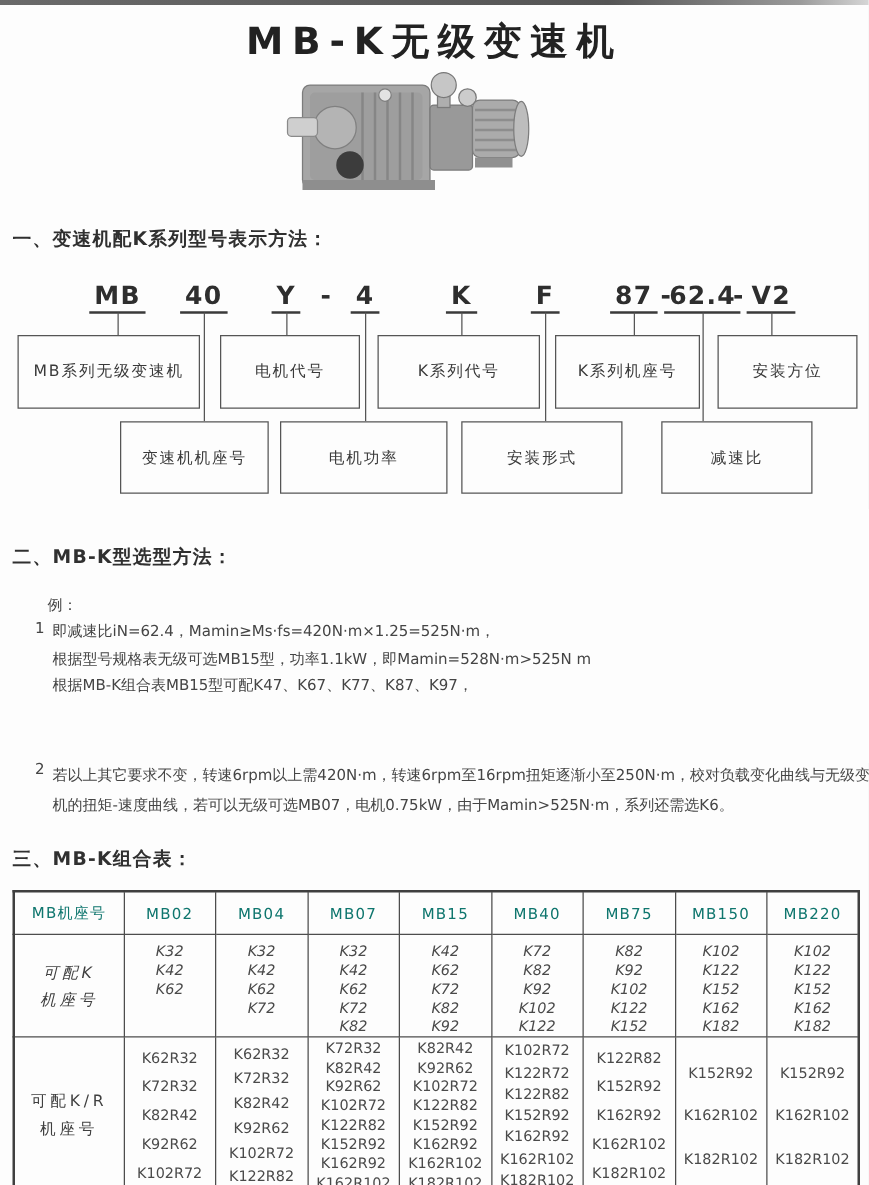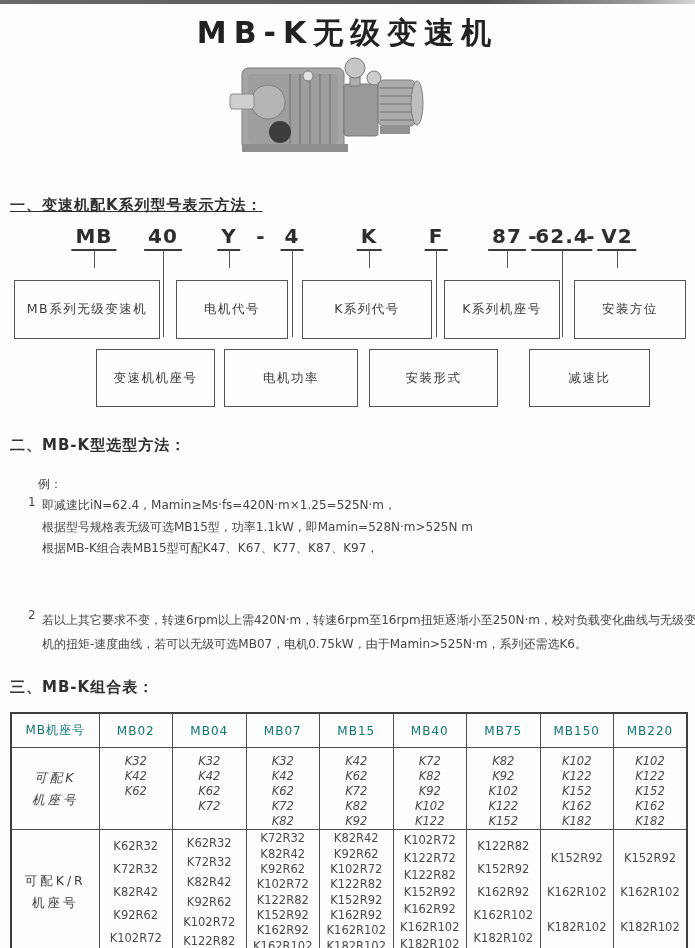--- a/index.html
+++ b/index.html
@@ -6,30 +6,30 @@
   #page{position:relative;width:695px;height:948px;background:#fdfdfd;overflow:hidden;
         font-family:"DejaVu Sans","Liberation Sans",sans-serif;color:#3d3d3d;padding-left:38px;}
   #topbar{position:absolute;left:0;top:0;width:695px;height:4px;
           background:linear-gradient(90deg,#6a6a6a 0%,#555 70%,#9a9a9a 92%,#d6d6d6 100%);}
   #title{position:absolute;left:0;top:13px;width:695px;text-align:center;
          font-size:30px;font-weight:bold;letter-spacing:7px;color:#222;white-space:nowrap;}
   
   #photo{position:absolute;left:228px;top:56px;width:198px;height:104px;}
   
   .h{position:absolute;left:10px;font-size:15px;font-weight:bold;color:#303030;letter-spacing:1px;}
-  #h1{top:196px;text-decoration:underline;} #h2{top:436px;} #h3{top:678px;}
+  #h1{top:182px;} #h2{top:436px;} #h3{top:678px;}
   
   #diagram{position:absolute;left:0;top:222px;width:571px;height:171px;}
   .tok{position:absolute;top:2px;transform:translateX(-50%);font-size:20px;font-weight:bold;
        color:#2e2e2e;letter-spacing:1px;white-space:nowrap;}
   .tok.u{border-bottom:2px solid #3a3a3a;padding:0 4px 1px 4px;}
   .vline{position:absolute;width:1px;background:#555;}
   .dbox{position:absolute;border:1px solid #555;background:#fdfdfd;display:flex;
         align-items:center;justify-content:center;font-size:12.5px;color:#3a3a3a;
-        letter-spacing:1.5px;text-align:center;margin-top:12px;}
+        letter-spacing:1.5px;text-align:center;}
   
   .bodytxt{position:absolute;font-size:12px;color:#454545;line-height:21.5px;white-space:nowrap;}
   #ex-label{left:38px;top:474px;}
   .itemno{position:absolute;left:28px;font-size:12px;color:#454545;}
   #no1{top:495px;} #no2{top:608px;}
   #item1{left:42px;top:495px;}
   #item2{left:42px;top:608px;line-height:24px;}
   
   #ctable{position:absolute;left:10px;top:712px;width:678px;border-collapse:collapse;
           table-layout:fixed;background:#fdfdfd;}

